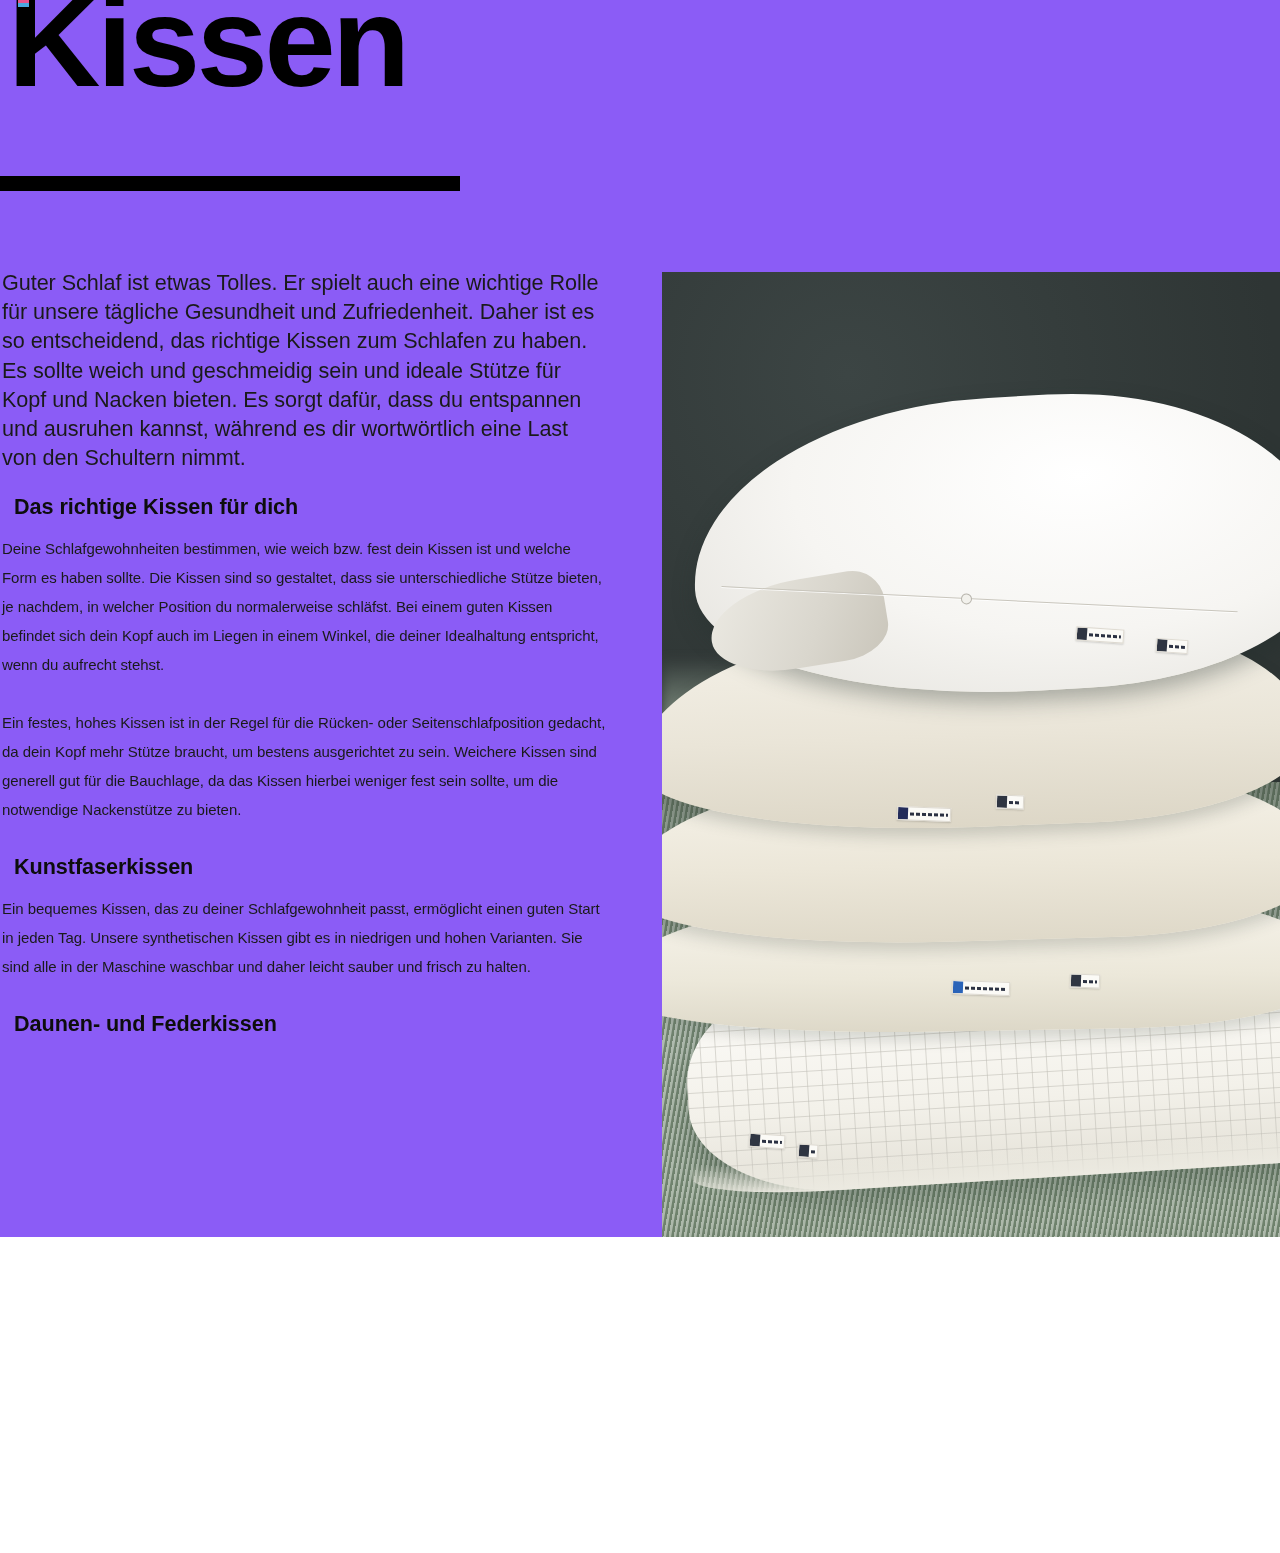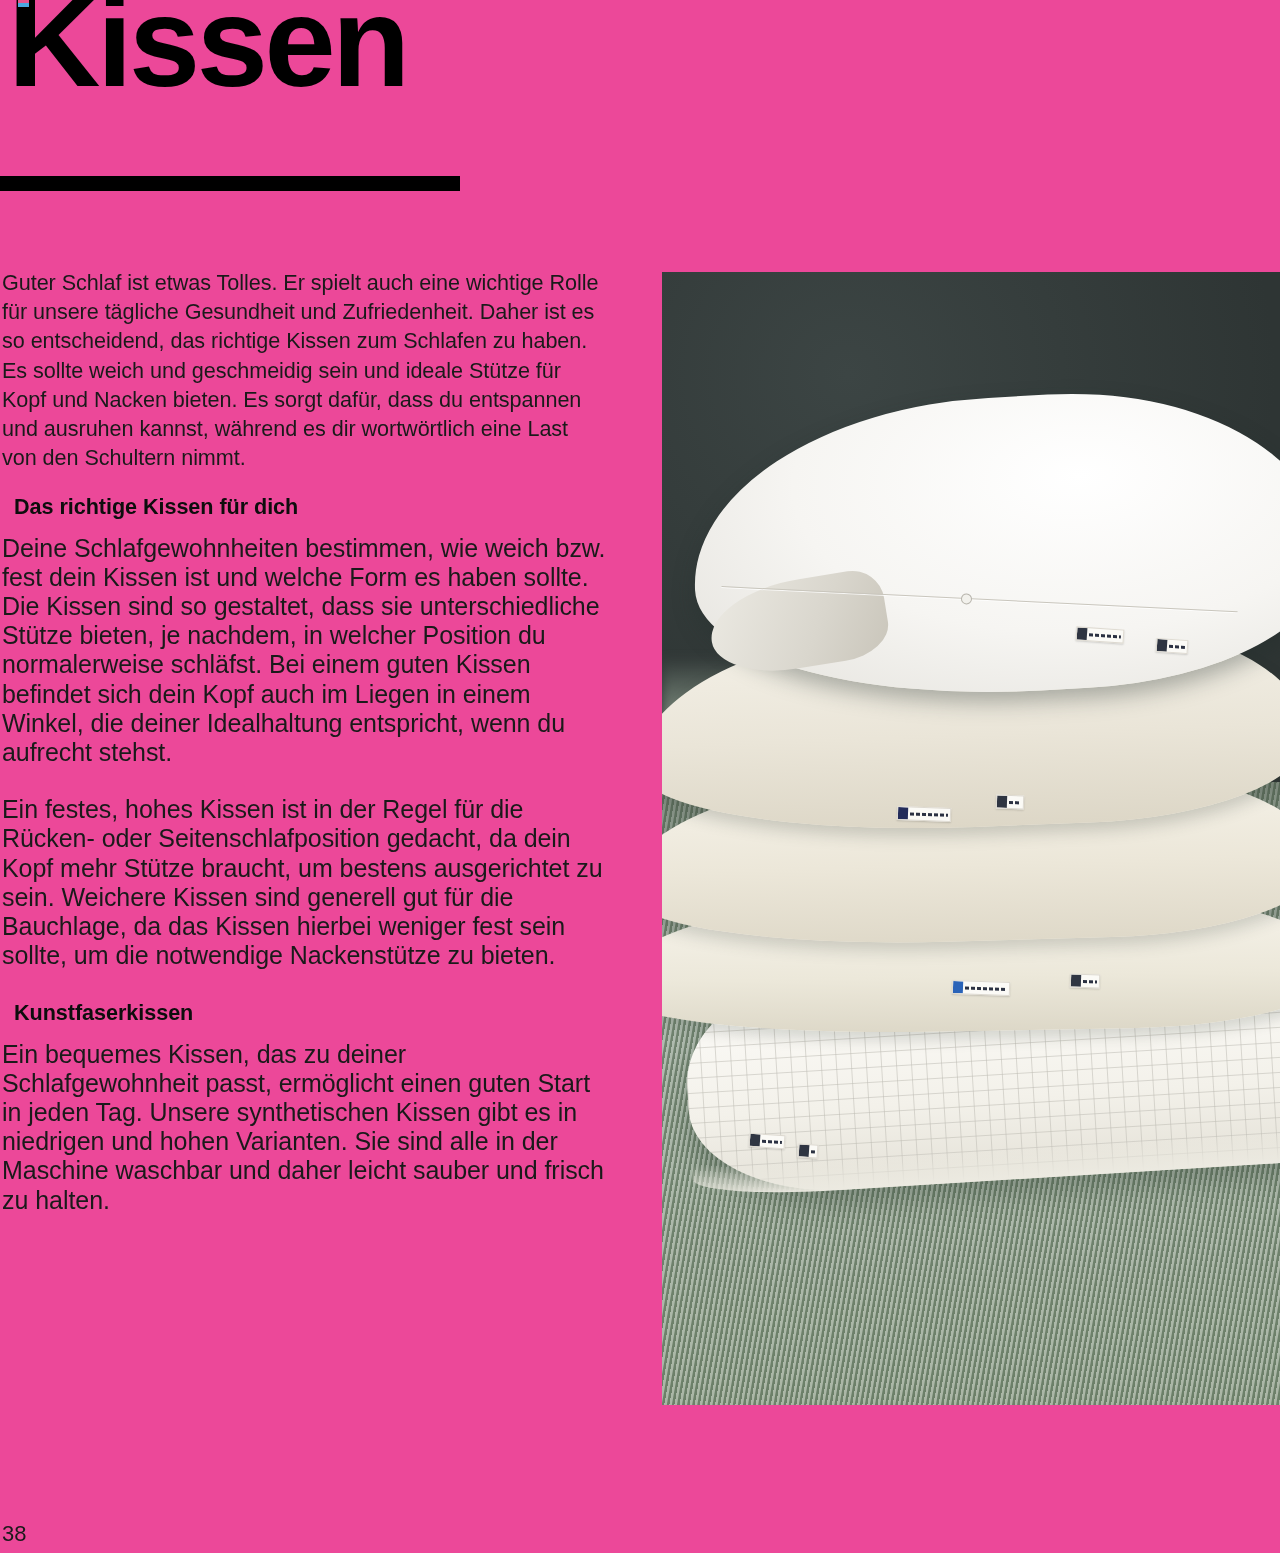--- a/index.html
+++ b/index.html
@@ -8,22 +8,22 @@
     padding: 0;
     background: #ffffff;
   }
   body {
     font-family: "Liberation Sans", sans-serif;
     -webkit-font-smoothing: antialiased;
   }
   .page {
     position: relative;
     width: 1280px;
-    height: 1553px;
-    background: #ec4899;
+    height: 1237px;
+    background: #8b5cf6;
     overflow: hidden;
   }
 
   
   .masthead {
     position: absolute;
     left: 0;
     top: -22px;
     width: 700px;
     height: 140px;
@@ -82,21 +82,21 @@
   .sect-head {
     margin: 12px;
     font-size: 21.6px;
     line-height: 29.2px;
     font-weight: 700;
     color: #0d0d0d;
     letter-spacing: -0.05px;
   }
   .sect-body {
     margin: 0 0 28px 0;
-    font-size: 25px;
+    font-size: 15px;
     line-height: 29.2px;
     color: #1a1a1a;
     letter-spacing: -0.05px;
   }
 
   
   .page-number {
     position: absolute;
     left: 2px;
     top: 1521px;
@@ -322,20 +322,21 @@
     <p class="body-par">Guter Schlaf ist etwas Tolles. Er spielt auch eine wichtige Rolle für unsere tägliche Gesundheit und Zufriedenheit. Daher ist es so entscheidend, das richtige Kissen zum Schlafen zu haben. Es sollte weich und geschmeidig sein und ideale Stütze für Kopf und Nacken bieten. Es sorgt dafür, dass du entspannen und ausruhen kannst, während es dir wortwörtlich eine Last von den Schultern nimmt.</p>
 
     <h2 class="sect-head">Das richtige Kissen für dich</h2>
     <p class="sect-body">Deine Schlafgewohnheiten bestimmen, wie weich bzw. fest dein Kissen ist und welche Form es haben sollte. Die Kissen sind so gestaltet, dass sie unterschiedliche Stütze bieten, je nachdem, in welcher Position du normalerweise schläfst. Bei einem guten Kissen befindet sich dein Kopf auch im Liegen in einem Winkel, die deiner Idealhaltung entspricht, wenn du aufrecht stehst.</p>
 
     <p class="sect-body">Ein festes, hohes Kissen ist in der Regel für die Rücken- oder Seitenschlafposition gedacht, da dein Kopf mehr Stütze braucht, um bestens ausgerichtet zu sein. Weichere Kissen sind generell gut für die Bauchlage, da das Kissen hierbei weniger fest sein sollte, um die notwendige Nackenstütze zu bieten.</p>
 
     <h2 class="sect-head">Kunstfaserkissen</h2>
     <p class="sect-body">Ein bequemes Kissen, das zu deiner Schlafgewohnheit passt, ermöglicht einen guten Start in jeden Tag. Unsere synthetischen Kissen gibt es in niedrigen und hohen Varianten. Sie sind alle in der Maschine waschbar und daher leicht sauber und frisch zu halten.</p>
 
+    <h2 class="sect-head">Daunen- und Federkissen</h2>
   </div>
 
   <div class="page-number">38</div>
 
   <div class="photo">
     <div class="photo-inner">
 
       <div class="bg-wall"></div>
       <div class="bg-sheetline"></div>
       <div class="bed"></div>

